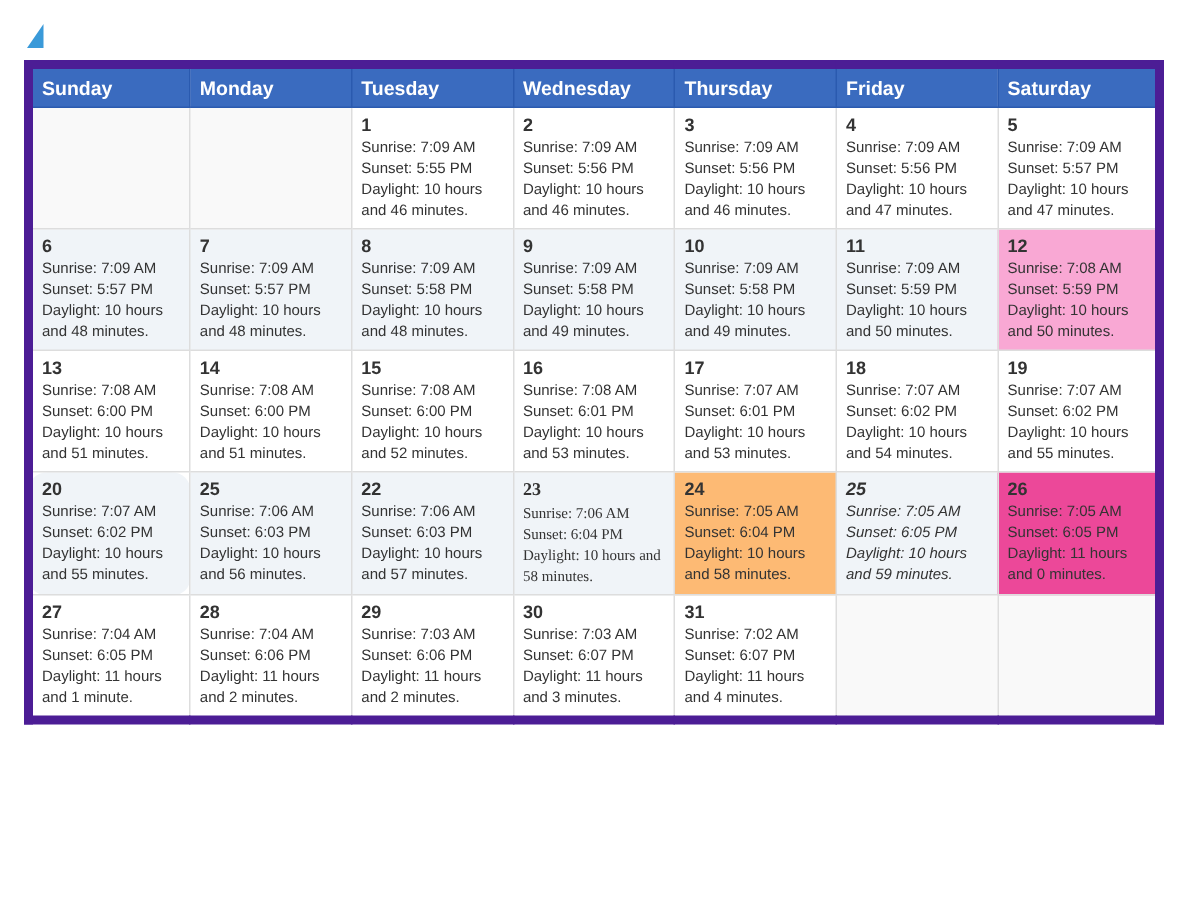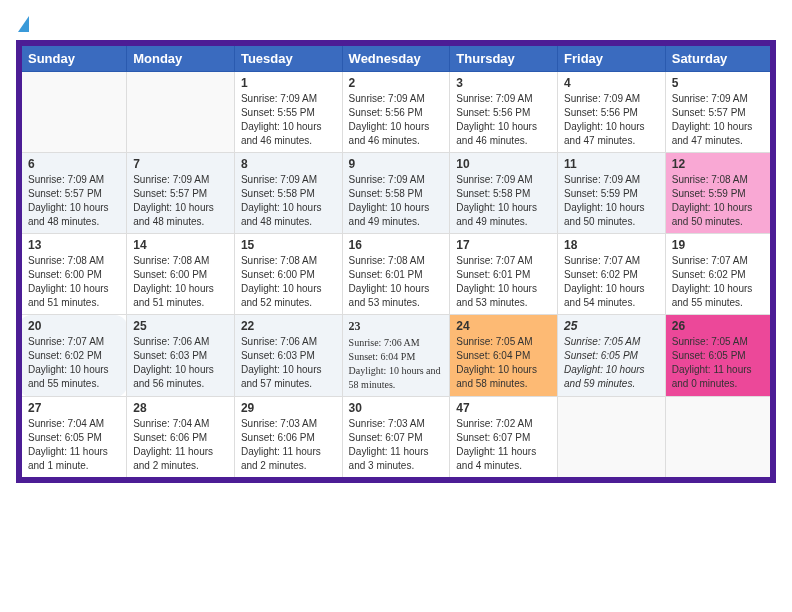--- a/index.html
+++ b/index.html
@@ -230,20 +230,20 @@
         </td>
         <td>
           <div class="day-number">29</div>
           <div class="day-info">Sunrise: 7:03 AM<br>Sunset: 6:06 PM<br>Daylight: 11 hours and 2 minutes.</div>
         </td>
         <td>
           <div class="day-number">30</div>
           <div class="day-info">Sunrise: 7:03 AM<br>Sunset: 6:07 PM<br>Daylight: 11 hours and 3 minutes.</div>
         </td>
         <td>
-          <div class="day-number">47</div>
+          <div class="day-number">31</div>
           <div class="day-info">Sunrise: 7:02 AM<br>Sunset: 6:07 PM<br>Daylight: 11 hours and 4 minutes.</div>
         </td>
         <td class="empty-cell"></td>
         <td class="empty-cell"></td>
       </tr>
     </tbody>
 </table>
 
 </body></html>

